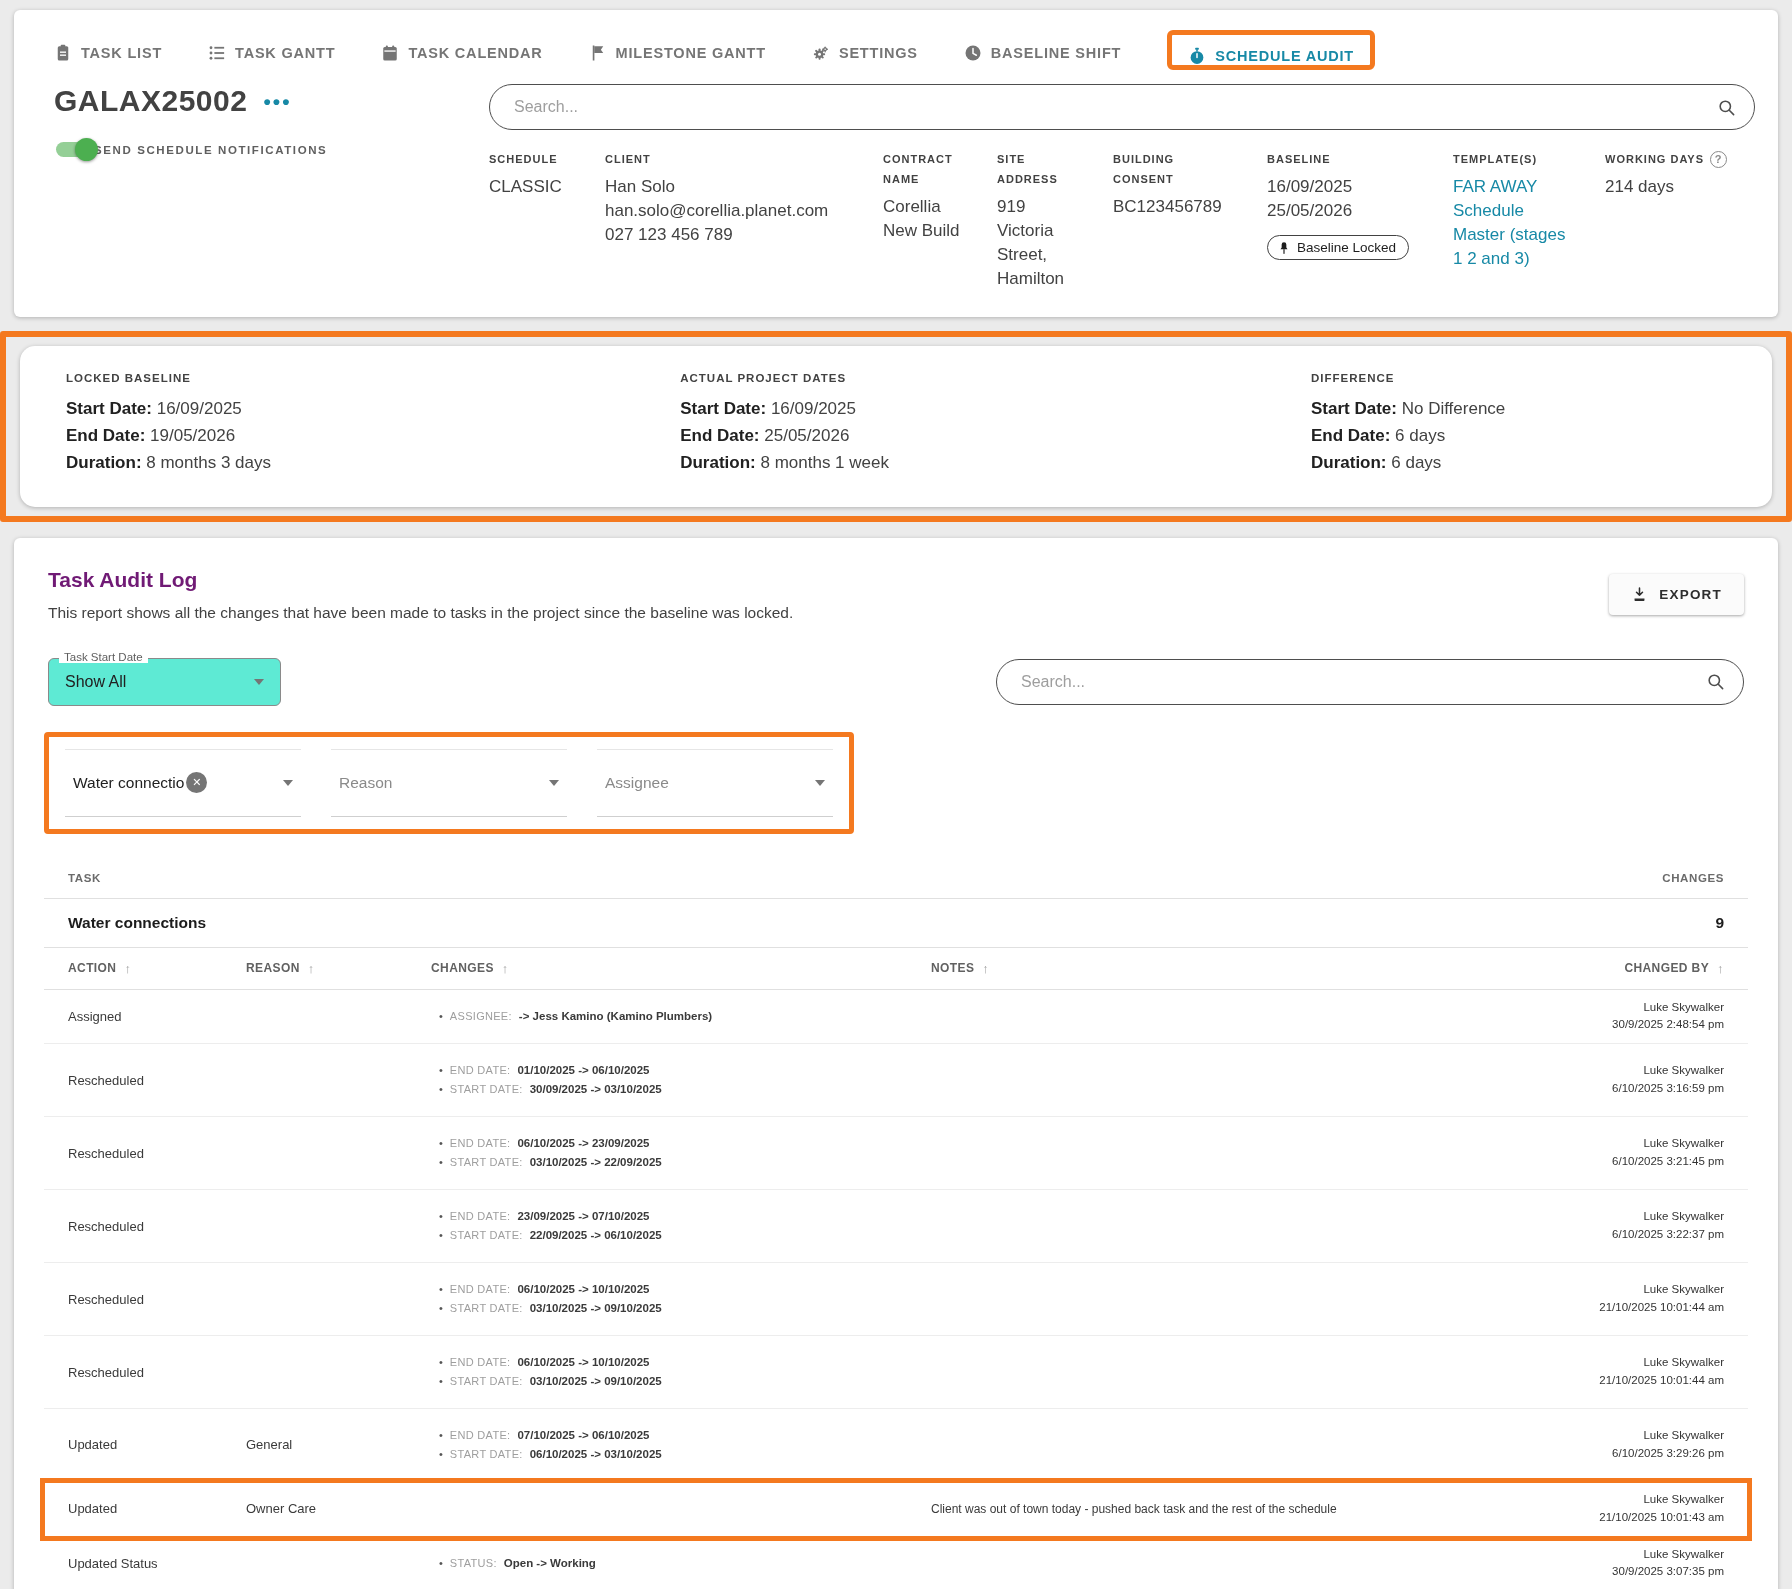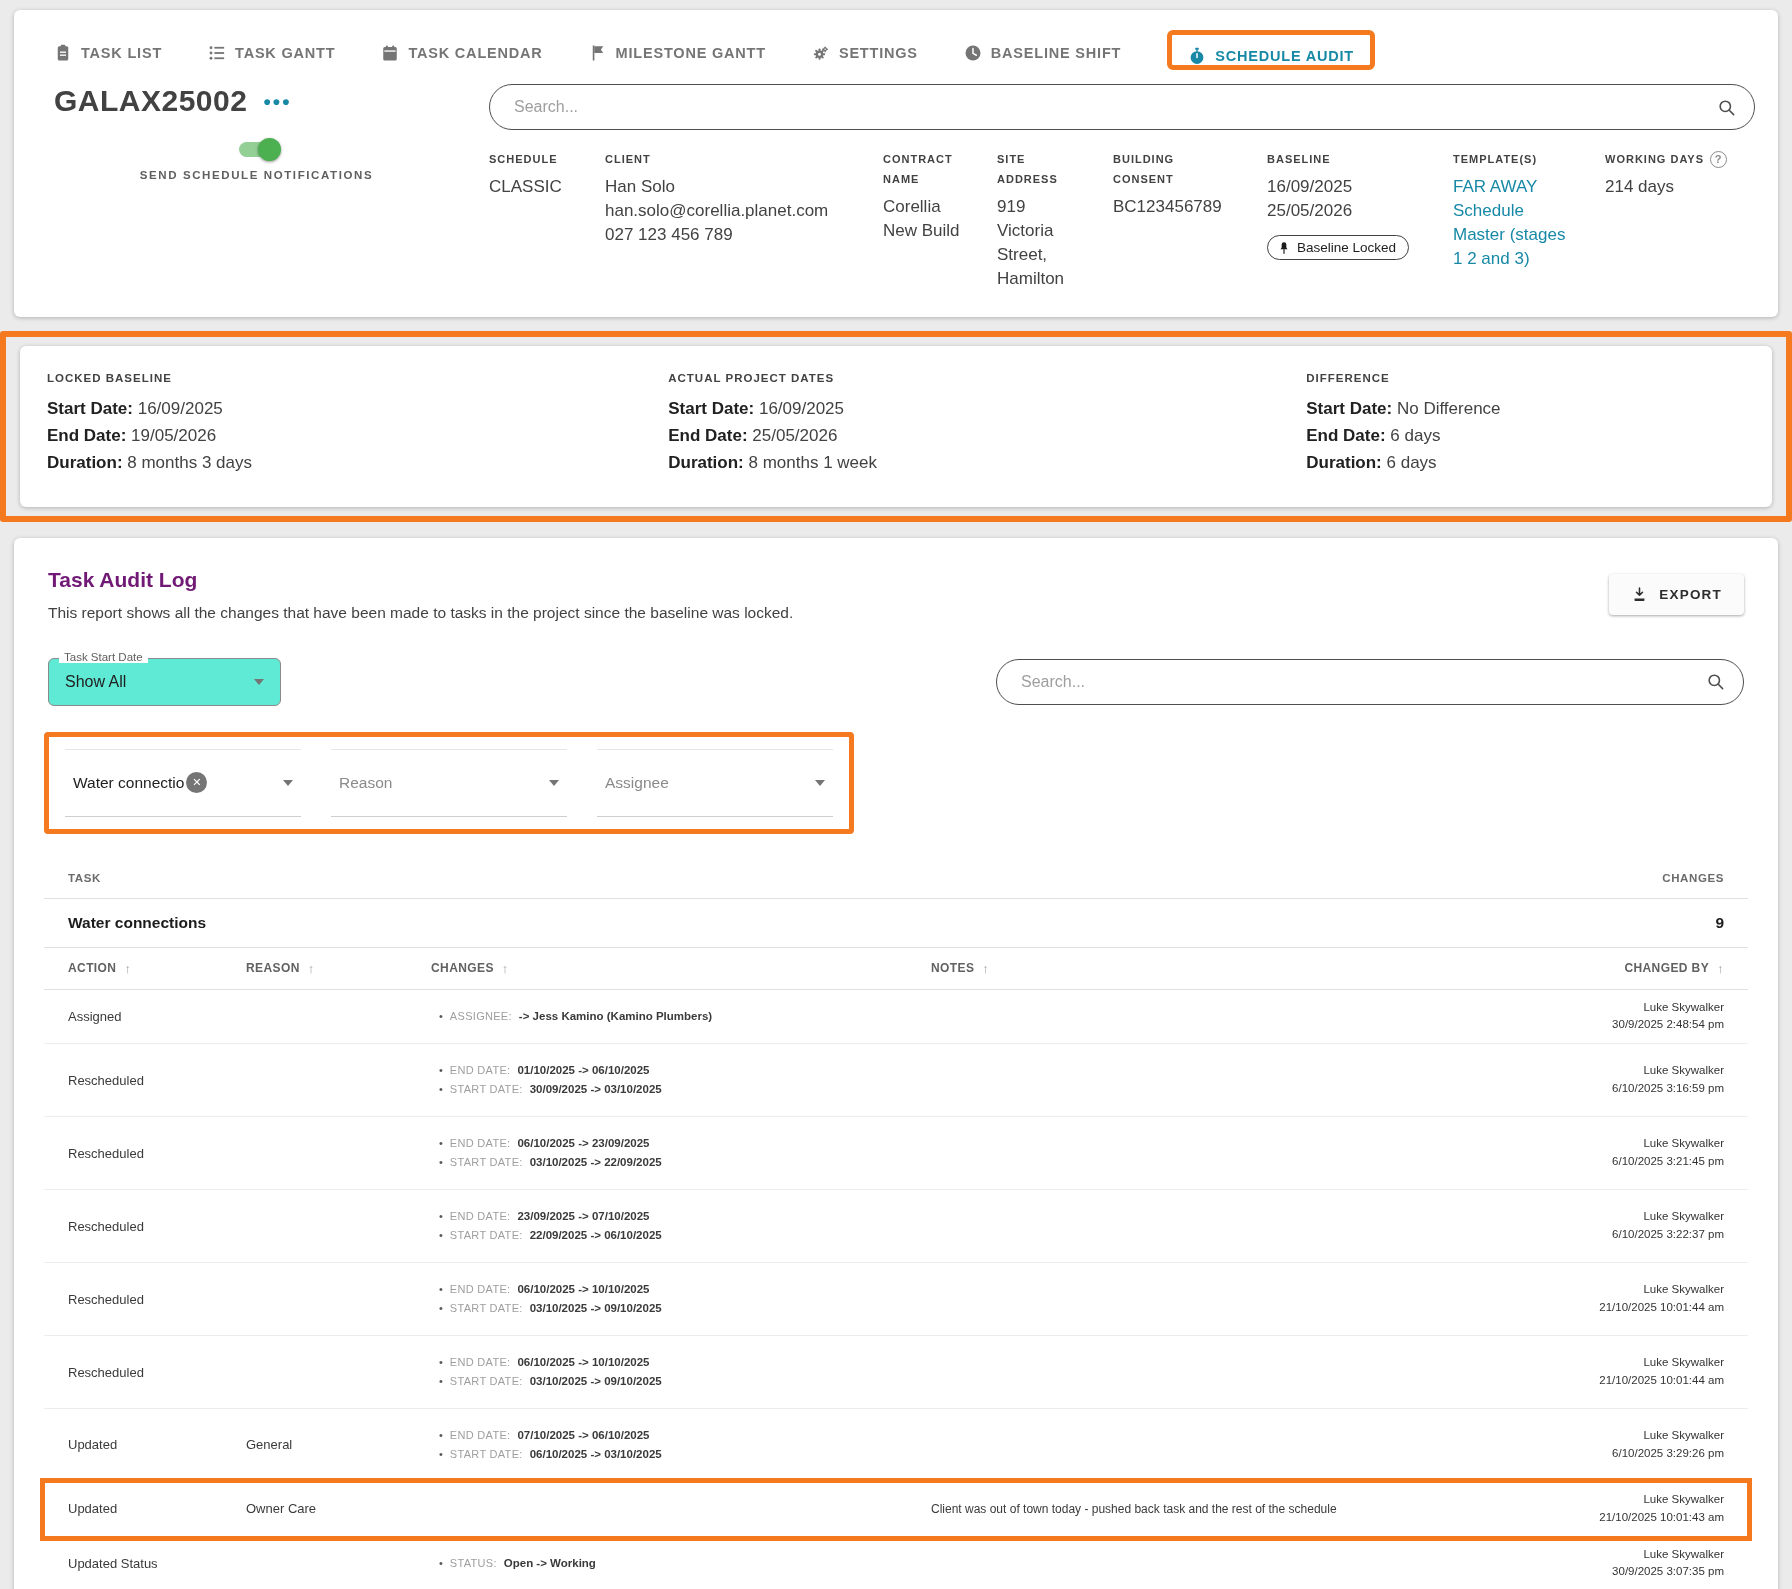--- a/index.html
+++ b/index.html
@@ -26,21 +26,21 @@
   .tab svg{width:18px;height:18px;flex:0 0 auto}
   .tab-hl{border:5px solid var(--orange);border-radius:6px;padding:2px 16px 0 16px;margin:-4px 0 -10px 0;display:flex;flex-direction:row;align-items:center;}
   .tab.active{color:var(--teal);}
   .tab-underline{width:100%;height:2px;background:var(--teal);margin-top:13px;}
 
   .head-row{display:flex;margin-top:22px;gap:30px;}
   .head-left{width:405px;flex:0 0 auto;}
   .title-line{display:flex;align-items:center;gap:16px;}
   .proj-title{font-size:30px;font-weight:bold;color:#424242;margin:0;letter-spacing:.5px;}
   .dots{color:var(--teal);font-size:21px;font-weight:bold;letter-spacing:2px;cursor:pointer;line-height:1;}
-  .toggle-row{display:flex;align-items:center;gap:12px;margin-top:24px;flex-direction:column;}
+  .toggle-row{display:flex;align-items:center;gap:0;margin-top:24px;}
   .toggle{position:relative;width:38px;height:15px;border-radius:8px;background:#94cf96;cursor:pointer;flex:0 0 auto;margin-left:2px;}
   .toggle .knob{position:absolute;right:-4px;top:-4px;width:23px;height:23px;border-radius:50%;background:#4caf50;box-shadow:0 1px 3px rgba(0,0,0,.4);}
   .toggle-label{font-size:11.5px;font-weight:bold;letter-spacing:1.6px;color:#5f5f5f;}
 
   .head-right{flex:1;}
   .search-pill{height:46px;border:1px solid #4e4e4e;border-radius:24px;display:flex;align-items:center;padding:0 18px 0 22px;background:#fff;}
   .search-pill input{flex:1;border:none;outline:none;font-size:16px;font-family:inherit;color:#424242;background:transparent;}
   .search-pill input::placeholder{color:#9e9e9e;}
   .search-pill svg{width:19px;height:19px;color:#4e4e4e;}
 
@@ -51,21 +51,21 @@
   .col-schedule{width:80px}.col-client{width:242px}.col-contract{width:78px}
   .col-site{width:80px}.col-consent{width:118px}.col-baseline{width:150px}
   .col-template{width:116px}.col-working{width:150px}
   .chip{display:inline-flex;align-items:center;gap:6px;border:1.5px solid #424242;border-radius:15px;padding:4px 12px 4px 9px;font-size:13.5px;color:#1d1d1d;margin-top:12px;white-space:nowrap;background:#fff;}
   .chip svg{width:14px;height:14px}
   .help-circ{display:inline-flex;align-items:center;justify-content:center;width:17px;height:17px;border:1.5px solid #8a8a8a;border-radius:50%;color:#8a8a8a;font-size:11px;font-weight:bold;margin-left:6px;vertical-align:middle;cursor:pointer;}
   .wd-label{display:flex;align-items:center;}
 
   
   .hl-band{border:6px solid var(--orange);border-radius:3px;margin-top:14px;padding:9px 0;background:#ebebeb;}
-  .bs-card{padding:26px 46px 30px 27px;display:flex;}
+  .bs-card{padding:26px 46px 30px 46px;display:flex;border-radius:15px;}
   .bs-col1{width:37%}.bs-col2{width:38%}.bs-col3{width:25%}
   .bs-title{font-size:11.5px;font-weight:bold;color:#424242;letter-spacing:1px;margin-bottom:12px;}
   .bs-line{font-size:17px;color:#424242;line-height:1.58;}
   .bs-line b{color:#212121;}
 
   
   .audit-card{margin-top:16px;margin-bottom:14px;padding:30px 30px 28px 30px;}
   .audit-head{display:flex;justify-content:space-between;align-items:flex-start;padding:0 4px;}
   .audit-title{font-size:21px;font-weight:bold;color:#701a75;margin:0 0 12px 0;}
   .audit-desc{font-size:15.5px;color:#424242;margin:0;}

